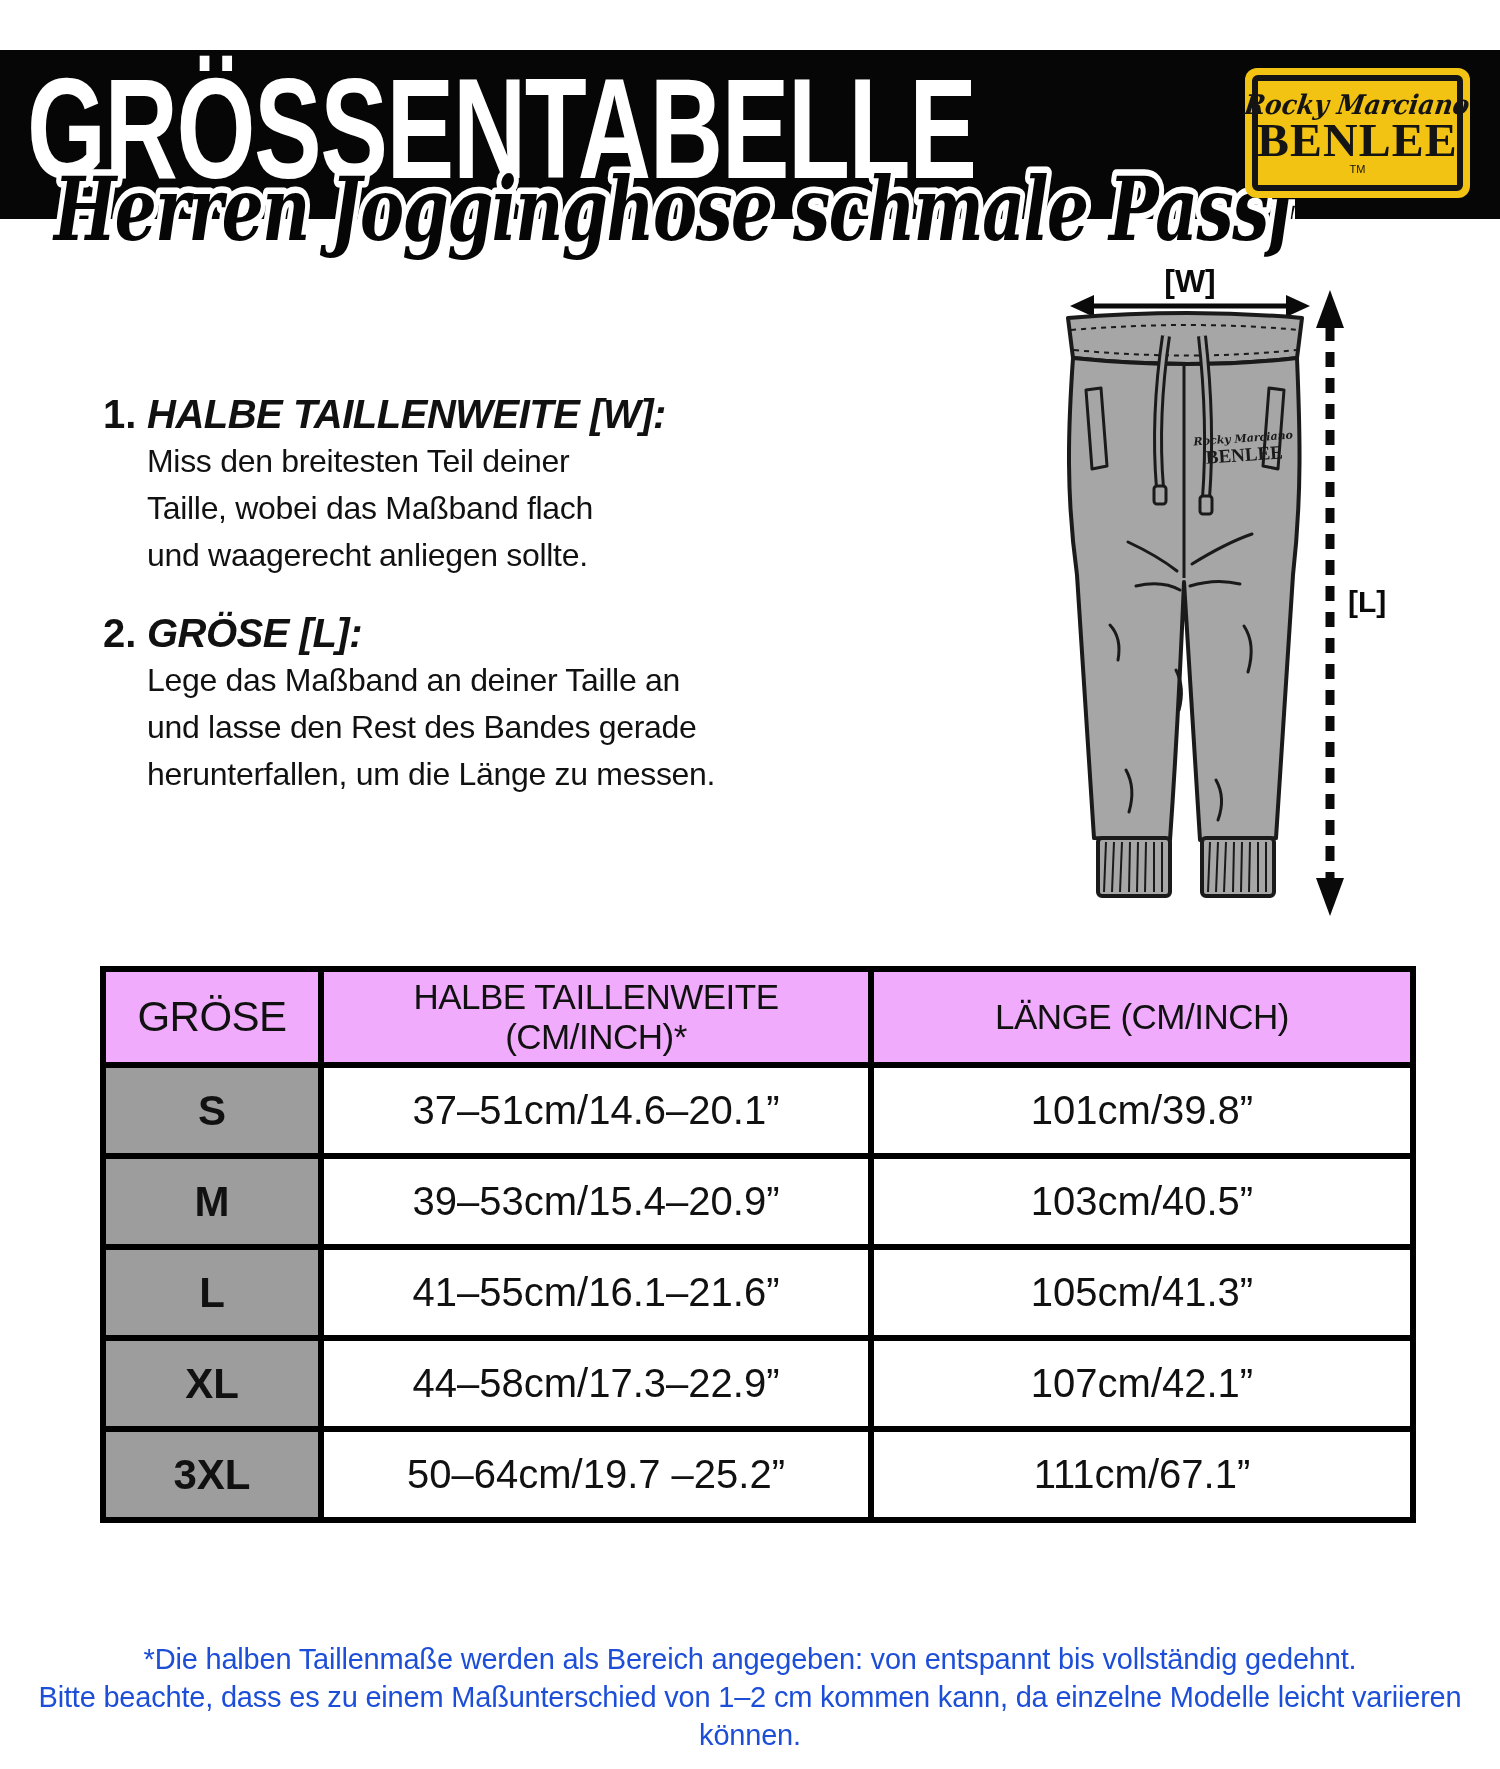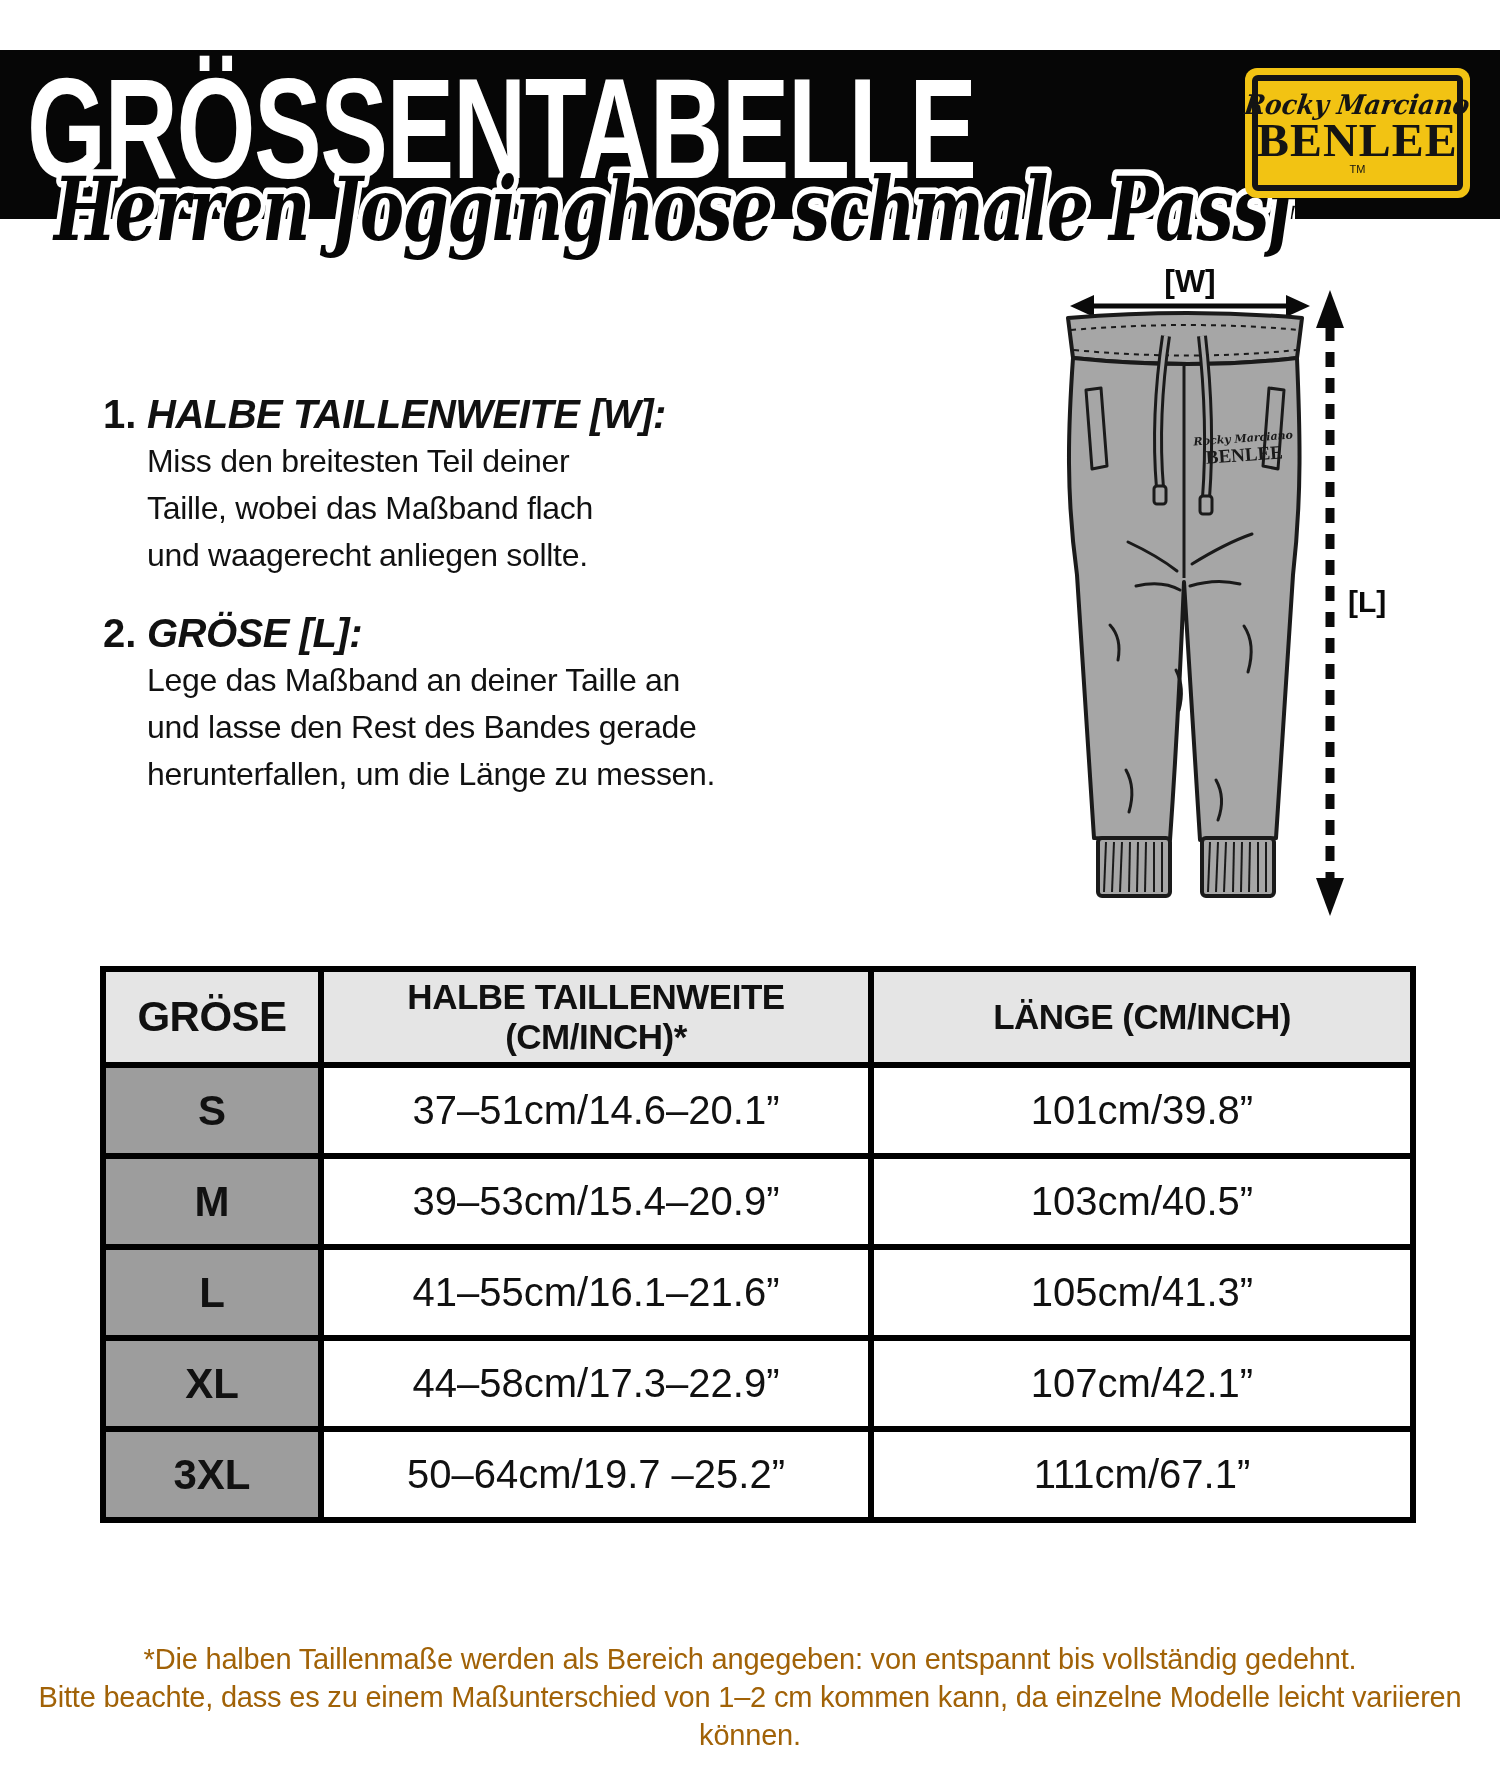--- a/index.html
+++ b/index.html
@@ -41,30 +41,30 @@
   .instr .line:first-of-type{margin-top:8px;}
   #instr-1{top:391px;}
   #instr-2{top:610px;}
   
   .diagram{position:absolute;left:1030px;top:240px;width:360px;height:680px;}
   
   .size-table{
     position:absolute;left:100px;top:966px;width:1310px;border-collapse:collapse;table-layout:fixed;
   }
   .size-table th,.size-table td{border:6px solid #000;text-align:center;vertical-align:middle;padding:0;}
-  .size-table th{background:#e5e5e5;height:90px;font-size:35px;font-weight:bold;letter-spacing:-0.5px;}
+  .size-table th{background:#f0abfc;height:90px;font-size:35px;font-weight:normal;letter-spacing:-0.5px;}
   .size-table th.col-size{font-size:42px;}
   .size-table td{background:#ffffff;height:85px;font-size:40px;}
   .size-table td.size{background:#9d9d9d;font-weight:bold;font-size:42px;}
   .col-size{width:218px;}
   .col-waist{width:550px;}
   .col-length{width:542px;}
   
   .footnote{position:absolute;left:0;top:1640px;width:1500px;text-align:center;}
-  .footnote div{font-size:29px;line-height:38px;color:#a16207;letter-spacing:-0.2px;}
+  .footnote div{font-size:29px;line-height:38px;color:#1d4ed8;letter-spacing:-0.2px;}
 </style>
 </head>
 <body>
 
 <div class="masthead"></div>
 
 <div class="big-title">GRÖSSENTABELLE</div>
 
 <svg class="subtitle-svg" width="1250" height="135" viewBox="0 0 1250 135">
   <text x="12" y="92" transform="scale(0.75 1)" font-family="DejaVu Serif, serif" font-style="italic" font-weight="bold" font-size="88" fill="#060606" stroke="#ffffff" stroke-width="13" stroke-linejoin="round" paint-order="stroke" letter-spacing="-2">Herren Jogginghose schmale Passform</text>

